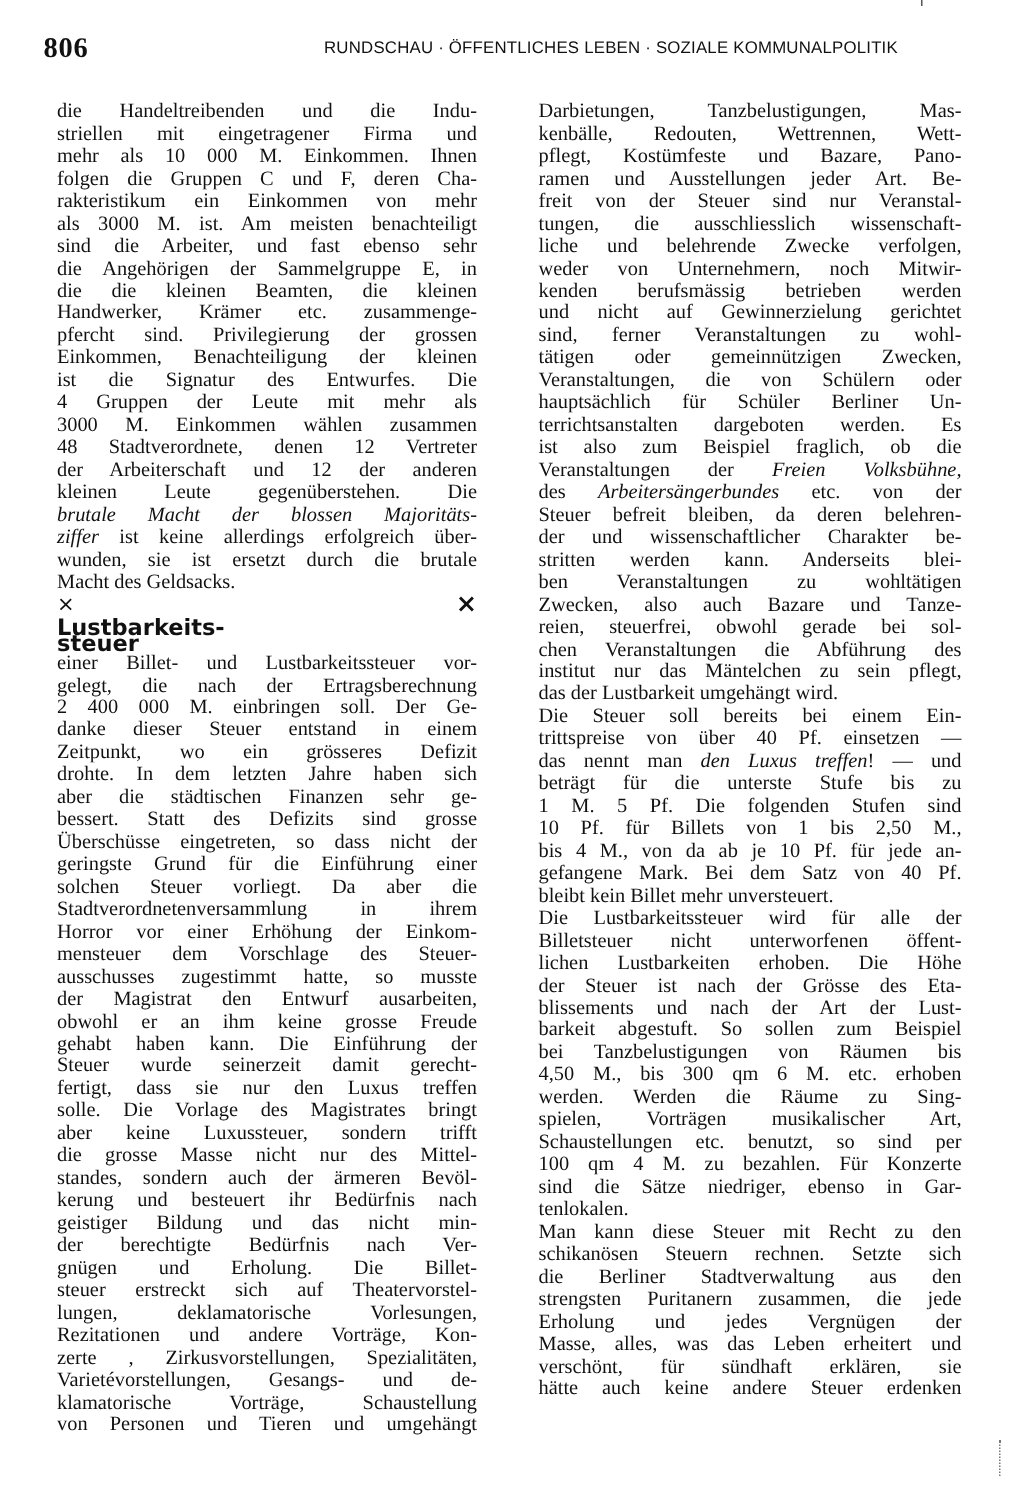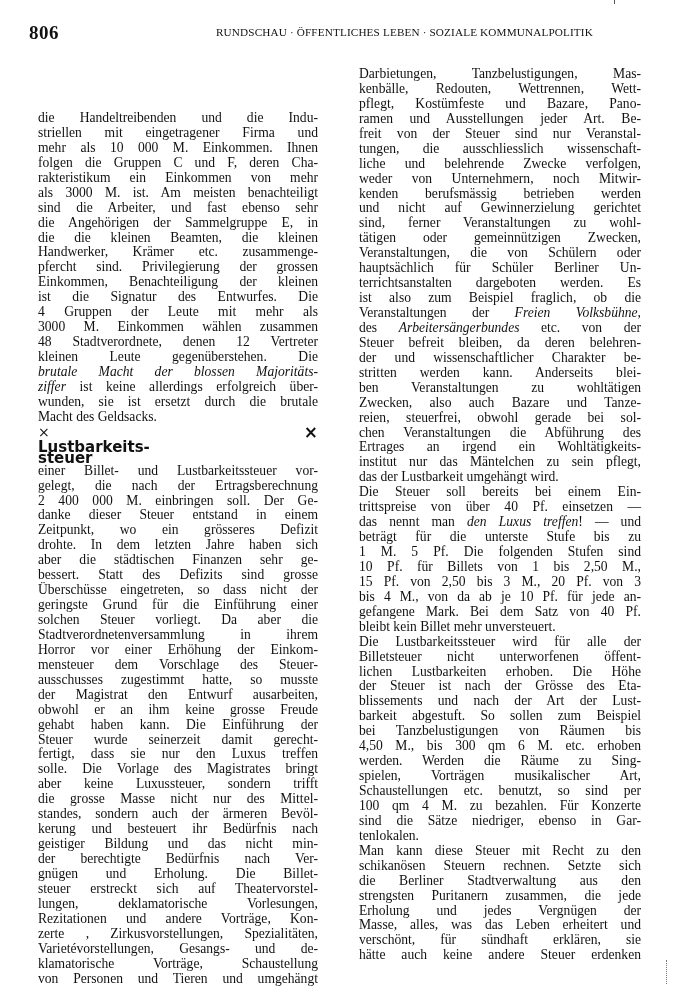--- a/index.html
+++ b/index.html
@@ -8,29 +8,29 @@
     font-family: "DejaVu Serif", "Liberation Serif", serif;
     color:#111;
   }
   .page-number {
     position:absolute; left:29px; top:22px;
     font-family:"Liberation Serif", serif; font-weight:bold; font-size:19px;
     letter-spacing:0.5px;
   }
   .running-head {
     position:absolute; left:216px; top:26px; right:10px;
-    font-family:Liberation Serif, serif; font-size:11.2px; letter-spacing:0.15px;
+    font-family:Liberation Sans, sans-serif; font-size:11.2px; letter-spacing:0.15px;
     white-space:nowrap;
   }
   .col {
     position:absolute; top:67px;
     font-family:"Liberation Serif", serif;
     font-size:13.6px; line-height:14.95px;
   }
-  .col-left { left:38px; width:280px;margin-top:44px; }
+  .col-left { left:38px; width:280px; }
   .col-right { left:359px; width:282px; }
   .line {
     display:block; height:14.95px; white-space:nowrap;
     text-align:justify; text-align-last:justify;
   }
   .line.last { text-align-last:left; }
   .line em { font-style:italic; }
   .marks {
     display:flex; justify-content:space-between; height:14.95px;
     font-family:"DejaVu Sans", sans-serif; font-size:14px; line-height:14px;
@@ -73,20 +73,21 @@
     <span class="line">sind die Arbeiter, und fast ebenso sehr</span>
     <span class="line">die Angehörigen der Sammelgruppe E, in</span>
     <span class="line">die die kleinen Beamten, die kleinen</span>
     <span class="line">Handwerker, Krämer etc. zusammenge-</span>
     <span class="line">pfercht sind. Privilegierung der grossen</span>
     <span class="line">Einkommen, Benachteiligung der kleinen</span>
     <span class="line">ist die Signatur des Entwurfes. Die</span>
     <span class="line">4 Gruppen der Leute mit mehr als</span>
     <span class="line">3000 M. Einkommen wählen zusammen</span>
     <span class="line">48 Stadtverordnete, denen 12 Vertreter</span>
+    <span class="line">der Arbeiterschaft und 12 der anderen</span>
     <span class="line">kleinen Leute gegenüberstehen. Die</span>
     <span class="line"><em>brutale Macht der blossen Majoritäts-</em></span>
     <span class="line"><em>ziffer</em><span> ist keine allerdings erfolgreich über-</span></span>
     <span class="line">wunden, sie ist ersetzt durch die brutale</span>
     <span class="line last">Macht des Geldsacks.</span>
   </div>
 
   <div class="marks">
     <span>×</span>
     <span>×</span>
@@ -158,33 +159,31 @@
     <span class="line">ist also zum Beispiel fraglich, ob die</span>
     <span class="line"><span>Veranstaltungen der </span><em>Freien Volksbühne,</em></span>
     <span class="line"><span>des </span><em>Arbeitersängerbundes</em><span> etc. von der</span></span>
     <span class="line">Steuer befreit bleiben, da deren belehren-</span>
     <span class="line">der und wissenschaftlicher Charakter be-</span>
     <span class="line">stritten werden kann. Anderseits blei-</span>
     <span class="line">ben Veranstaltungen zu wohltätigen</span>
     <span class="line">Zwecken, also auch Bazare und Tanze-</span>
     <span class="line">reien, steuerfrei, obwohl gerade bei sol-</span>
     <span class="line">chen Veranstaltungen die Abführung des</span>
-    <span class="line">Ertrages an irgend ein Wohltätigkeits-</span>
     <span class="line">institut nur das Mäntelchen zu sein pflegt,</span>
     <span class="line last">das der Lustbarkeit umgehängt wird.</span>
   </div>
 
   <div>
     <span class="line">Die Steuer soll bereits bei einem Ein-</span>
     <span class="line">trittspreise von über 40 Pf. einsetzen —</span>
     <span class="line"><span>das nennt man </span><em>den Luxus treffen</em><span>! — und</span></span>
     <span class="line">beträgt für die unterste Stufe bis zu</span>
     <span class="line">1 M. 5 Pf. Die folgenden Stufen sind</span>
     <span class="line">10 Pf. für Billets von 1 bis 2,50 M.,</span>
-    <span class="line">15 Pf. von 2,50 bis 3 M., 20 Pf. von 3</span>
     <span class="line">bis 4 M., von da ab je 10 Pf. für jede an-</span>
     <span class="line">gefangene Mark. Bei dem Satz von 40 Pf.</span>
     <span class="line last">bleibt kein Billet mehr unversteuert.</span>
   </div>
 
   <div>
     <span class="line">Die Lustbarkeitssteuer wird für alle der</span>
     <span class="line">Billetsteuer nicht unterworfenen öffent-</span>
     <span class="line">lichen Lustbarkeiten erhoben. Die Höhe</span>
     <span class="line">der Steuer ist nach der Grösse des Eta-</span>

